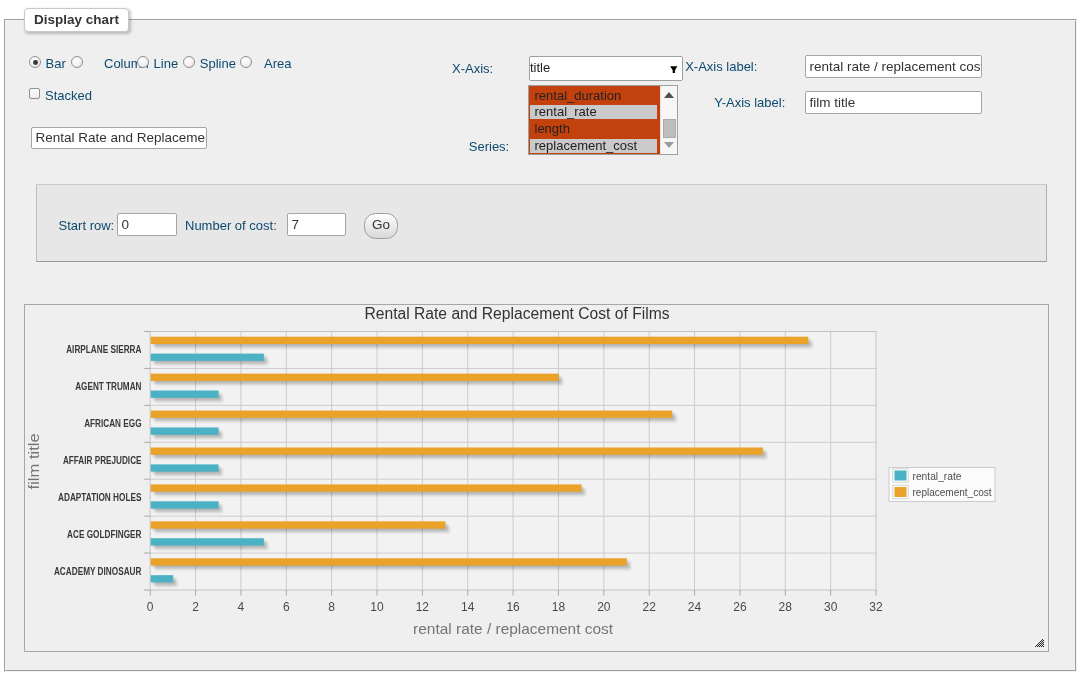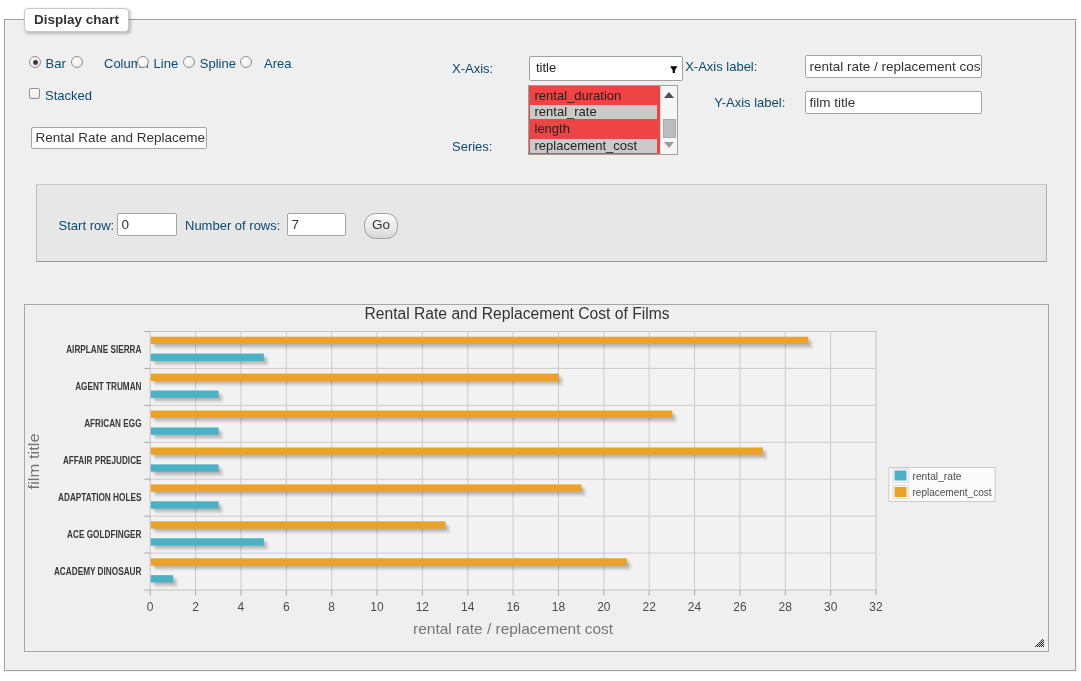--- a/index.html
+++ b/index.html
@@ -3,23 +3,23 @@
 * { margin:0; padding:0; box-sizing:border-box; }
 html,body { width:1081px; height:681px; background:#fff; font-family:"Liberation Sans", sans-serif; color:#333; }
 .abs { position:absolute; }
 #fs { left:4px; top:19px; width:1073px; height:653px; background:#efefef; border:2px groove #f2f2f2; }
 #fslegend { left:24px; top:8px; width:105px; height:24px; background:#fff; border:1px solid #c9c9c9; border-radius:4px; box-shadow:1.5px 1.5px 3px rgba(0,0,0,0.22); font-size:13.5px; font-weight:bold; line-height:22px; text-align:center; color:#333; }
 .lbl { font-size:13px; color:#0c4a6e; line-height:17px; }
 .rad { width:12px; height:12px; border:1px solid #909090; border-radius:50%; background:radial-gradient(circle at 35% 30%, #ffffff 0%, #f2f2f2 55%, #d8d8d8 100%); }
 .rad.sel::after { content:""; position:absolute; left:2.8px; top:2.8px; width:4.8px; height:4.8px; border-radius:50%; background:#383838; }
 .cb { width:11px; height:11px; border:1px solid #909090; border-radius:2px; background:linear-gradient(180deg,#fdfdfd,#ececec); }
 .inp { background:#fff; border:1px solid #a5a5a5; border-radius:2px; font-size:13.5px; color:#333; padding-left:3.5px; white-space:nowrap; overflow:hidden; }
-#sel { left:529px; top:56px; width:154px; height:25px; background:#fff; border:1px solid #9f9f9f; border-radius:2px; font-size:13px; line-height:22px; color:#222; padding-left:6px; }
+#sel { left:529px; top:56px; width:154px; height:25px; background:#fff; border:1px solid #9f9f9f; border-radius:2px; font-size:13px; line-height:22px; color:#222; }
 #sel .arr { position:absolute; right:4.5px; top:8.6px; width:8px; height:8px; }
-#lb { left:528px; top:85px; width:150px; height:70px; background:#ef4444; border:1px solid #9f9f9f; }
+#lb { left:528px; top:85px; width:150px; height:70px; background:#c2410c; border:1px solid #9f9f9f; }
 .opt { position:absolute; left:1px; font-size:13px; line-height:16px; height:16px; color:#222; padding-left:4.5px; width:128px; }
 .hl { position:absolute; left:1px; width:127px; height:14px; background:#cacaca; }
 #sbar { position:absolute; right:0; top:0; width:17px; height:68px; background:#f6f6f6; border-left:1px solid #e2e2e2; }
 #sbar .up { position:absolute; left:3px; top:6px; width:0; height:0; border-left:5px solid transparent; border-right:5px solid transparent; border-bottom:6px solid #4f4f4f; }
 #sbar .dn { position:absolute; left:3px; top:56px; width:0; height:0; border-left:5px solid transparent; border-right:5px solid transparent; border-top:6px solid #9b9b9b; }
 #sbar .th { position:absolute; left:2px; top:32.5px; width:12.5px; height:19.5px; background:#bdbdbd; border:1px solid #aaa; }
 #panel { left:36px; top:184px; width:1011px; height:78px; background:#e7e7e7; border:1px solid; border-color:#c9c9c9 #b0b0b0 #999999 #bdbdbd; }
 #gobtn { left:364px; top:213px; width:34px; height:26px; border:1px solid #9e9e9e; border-radius:11.5px; background:linear-gradient(180deg,#fefefe,#d8d8d8); font-size:13.5px; color:#333; text-align:center; line-height:21px; }
 #chartbox { left:24px; top:304px; width:1025px; height:348px; background:#efefef; border:1px solid #a6a6a6; }
 </style></head>
@@ -42,21 +42,21 @@
 <div class="abs lbl" style="left:45px;top:86.8px">Stacked</div>
 
 <div class="abs inp" style="left:31px;top:127px;width:176px;height:22px;line-height:20px">Rental Rate and Replacement Cost of Films</div>
 
 <div class="abs lbl" style="left:452px;top:60px;width:74px;text-align:left">X-Axis:</div>
 <div id="sel" class="abs">title<span class="arr">
       <svg width="8" height="8" style="display:block" xmlns="http://www.w3.org/2000/svg">
         <path d="M0.2,0.3 L7.4,0.3 L4.9,4.2 L4.9,6.9 L2.7,6.9 L2.7,4.2 Z" fill="#000"></path>
       </svg>
     </span></div>
-<div class="abs lbl" style="left:452px;top:137.5px;width:74px;text-align:left">Series:</div>
+<div class="abs lbl" style="left:452px;top:137.5px;width:74px;text-align:center">Series:</div>
 <div id="lb" class="abs">
   <div class="hl" style="top:19.2px"></div>
   <div class="hl" style="top:52.6px"></div>
   <div class="opt" style="top:1.5px">rental_duration</div>
   <div class="opt" style="top:18.2px">rental_rate</div>
   <div class="opt" style="top:34.9px">length</div>
   <div class="opt" style="top:51.6px">replacement_cost</div>
   <div id="sbar">
       <div class="up"></div>
       <div class="th"></div>
@@ -65,21 +65,21 @@
 </div>
 
 <div class="abs lbl" style="left:673px;top:58px;width:96.5px;text-align:center">X-Axis label:</div>
 <div class="abs inp" style="left:805px;top:55px;width:177px;height:23px;line-height:21px">rental rate / replacement cost</div>
 <div class="abs lbl" style="left:701.5px;top:94px;width:96.5px;text-align:center">Y-Axis label:</div>
 <div class="abs inp" style="left:805px;top:91px;width:177px;height:23px;line-height:21px">film title</div>
 
 <div id="panel" class="abs"></div>
 <div class="abs lbl" style="left:48px;top:216.5px;width:76.8px;text-align:center">Start row:</div>
 <div class="abs inp" style="left:117px;top:213px;width:60px;height:23px;line-height:21px">0</div>
-<div class="abs lbl" style="left:185px;top:216.5px">Number of rows:</div>
+<div class="abs lbl" style="left:185px;top:216.5px">Number of cost:</div>
 <div class="abs inp" style="left:287px;top:213px;width:59px;height:23px;line-height:21px">7</div>
 <div id="gobtn" class="abs">Go</div>
 
 <div id="chartbox" class="abs">
     <svg width="1022" height="345" xmlns="http://www.w3.org/2000/svg" style="position:absolute;left:0;top:0">
 <defs>
         <filter id="bsh" x="-30%" y="-80%" width="180%" height="300%">
           <feGaussianBlur stdDeviation="1.25"></feGaussianBlur>
         </filter>
       </defs>

